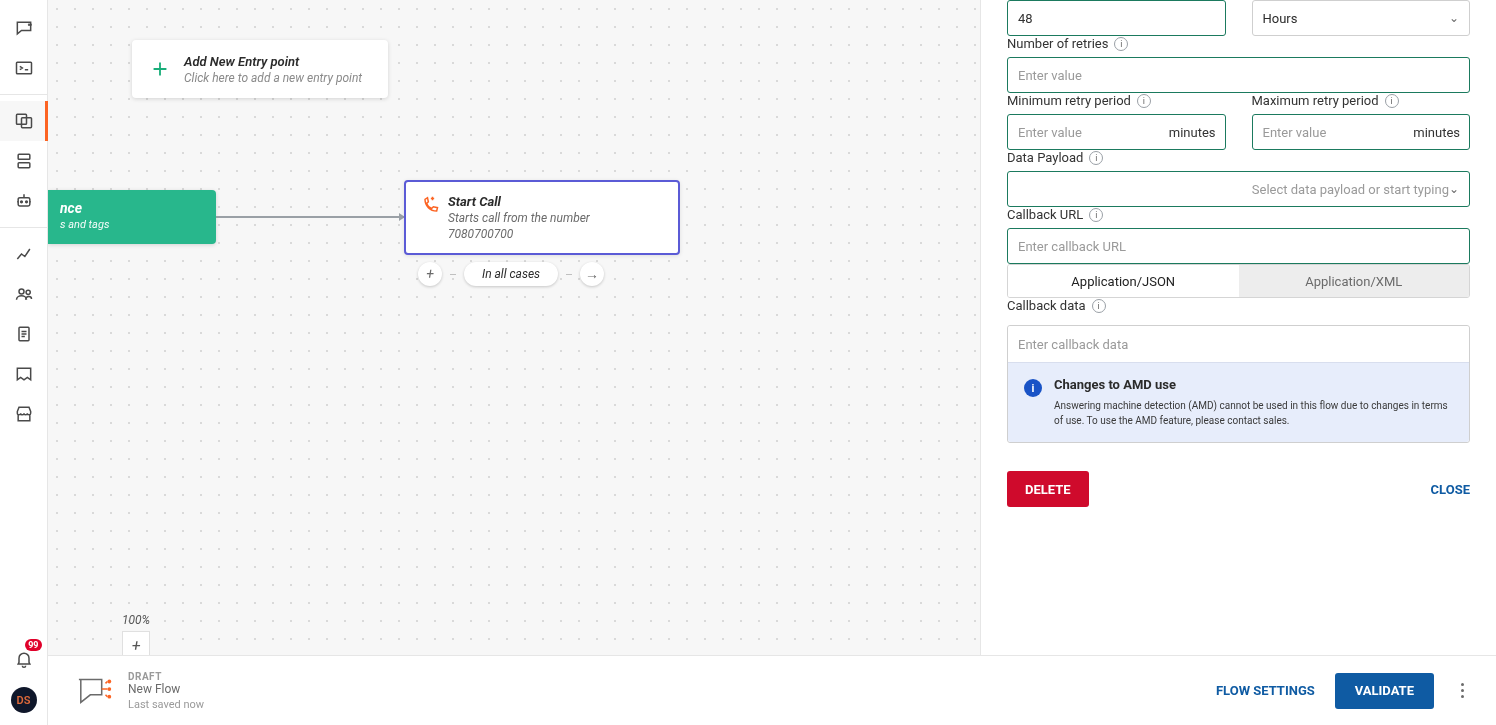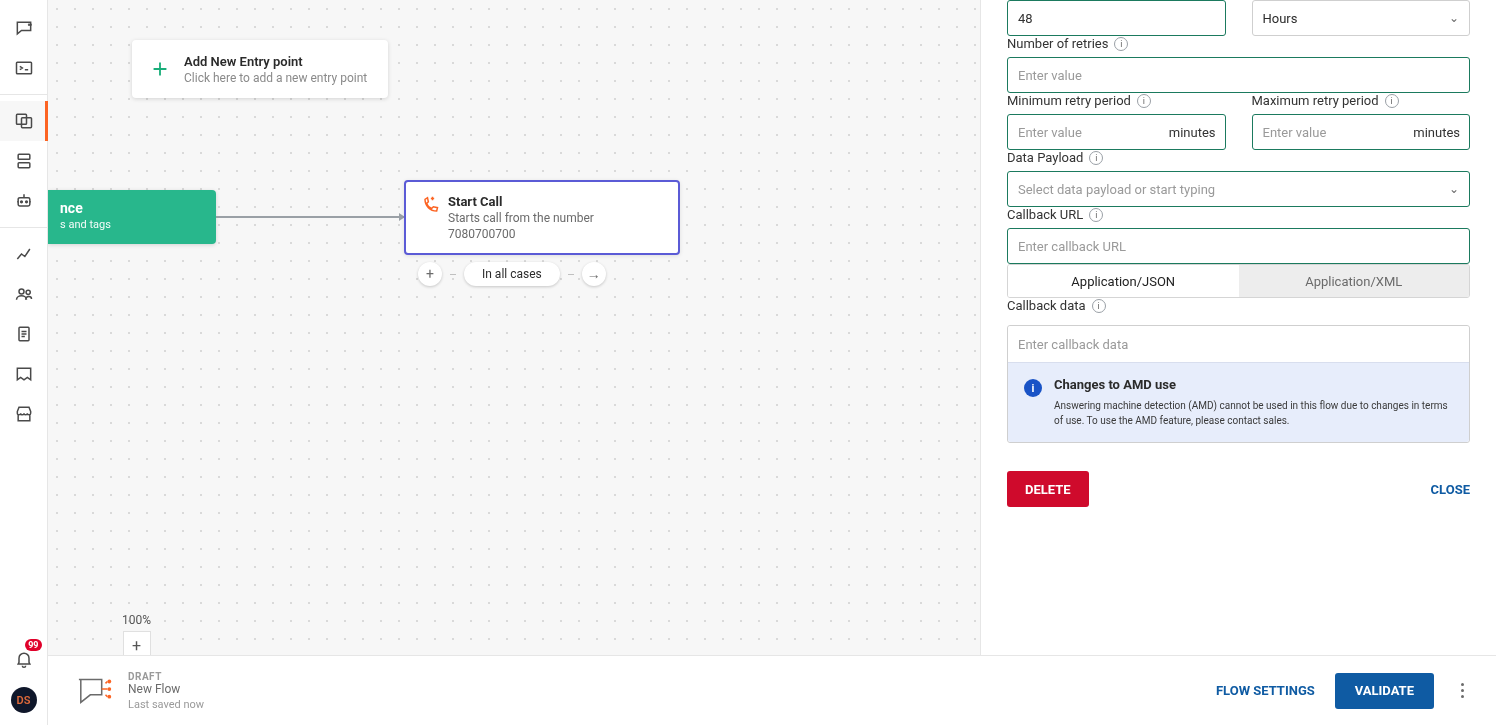--- a/index.html
+++ b/index.html
@@ -16,20 +16,21 @@
 .rail-bottom { margin-top: auto; width: 100%; display:flex; flex-direction:column; align-items:center; padding-bottom:12px; }
 .notif { position: relative; }
 .notif-badge { position: absolute; top: 0px; right: 6px; background: #e0002a; color: #fff; font-size: 9px; font-weight: 700; border-radius: 6px; padding: 0 3px; line-height: 12px; }
 .avatar { width: 26px; height: 26px; border-radius: 50%; background: #0f172a; color: #e06a3a; font-size: 11px; font-weight: 600; display: flex; align-items: center; justify-content: center; margin-top: 8px; }
 
 
 .canvas-wrap { flex: 1; position: relative; background: #f7f7f7;
   background-image: radial-gradient(#d9d9d9 1px, transparent 1px);
   background-size: 18px 18px;
   overflow: hidden;
+  font-style: italic;
 }
 .entry-card { position: absolute; left: 84px; top: 40px; width: 256px; height: 58px; background: #fff; border-radius: 4px; box-shadow: 0 1px 4px rgba(0,0,0,.15); display:flex; align-items:center; padding: 0 14px; }
 .entry-plus { width: 28px; height: 28px; display:flex; align-items:center; justify-content:center; color:#1aae7a; margin-right:10px;}
 .entry-plus svg { width: 22px; height: 22px; }
 .entry-texts h4 { font-size: 13px; font-weight: 600; }
 .entry-texts p { font-size: 12px; color: #8a8a8a; margin-top: 2px; }
 
 .event-card { position:absolute; left:0; top:190px; width:168px; height:54px; background:#28b78c; color:#fff; border-radius: 0 4px 4px 0; padding: 10px 12px; box-shadow: 0 1px 4px rgba(0,0,0,.15); }
 .event-card h4 { font-size: 14px; font-weight: 700; }
 .event-card p { font-size: 11px; opacity: .95; margin-top: 2px; }
@@ -62,21 +63,21 @@
 .field label { font-size: 13px; color:#333; margin-bottom:6px; display:flex; align-items:center; gap:6px;}
 .info-ic { width:14px; height:14px; border:1px solid #9aa0a6; border-radius:50%; display:inline-flex; align-items:center; justify-content:center; font-size:9px; color:#6b6b6b; }
 .input, .select { height: 36px; border:1px solid #1b7a5e; border-radius:3px; padding: 0 10px; font-size:13px; color:#333; outline:none; background:#fff; width:100%; }
 .input::placeholder { color:#9a9a9a; }
 .input-gray { height:36px; border:1px solid #cfcfcf; border-radius:3px; padding:0 10px; font-size:13px; width:100%; background:#fff;}
 .input-gray::placeholder{color:#9a9a9a;}
 .suffix-wrap { position:relative; }
 .suffix-wrap .input { padding-right: 72px; }
 .suffix { position:absolute; right:10px; top:0; bottom:0; display:flex; align-items:center; font-size:13px; color:#333;}
 .select-display { height:36px; border:1px solid #cfcfcf; border-radius:3px; display:flex; align-items:center; padding:0 10px; font-size:13px; justify-content:space-between; cursor:pointer;}
-.select-display.green{border-color:#1b7a5e;}
+.select-display.green{border-color:#1b7a5e;justify-content:flex-end;}
 .chev { color:#6b6b6b; font-size:12px;}
 
 .tabbar { display:flex; border:1px solid #d5d5d5; border-radius:3px; overflow:hidden;}
 .tab { flex:1; height:32px; display:flex; align-items:center; justify-content:center; font-size:13px; cursor:pointer;}
 .tab.active { background:#fff; color:#222; }
 .tab.inactive { background:#ededed; color:#6b6b6b;}
 
 .alert { background:#e7edfb; border-radius: 0 0 3px 3px; padding: 14px 16px; display:flex; gap:12px; margin-top: 0; border-top:1px solid #d8deee; }
 .alert-ic { width:18px; height:18px; border-radius:50%; background:#1953c6; color:#fff; display:flex; align-items:center; justify-content:center; font-size:11px; font-weight:700; flex-shrink:0; margin-top:2px;}
 .alert h5 { font-size:13px; font-weight:700; margin-bottom:6px;}

